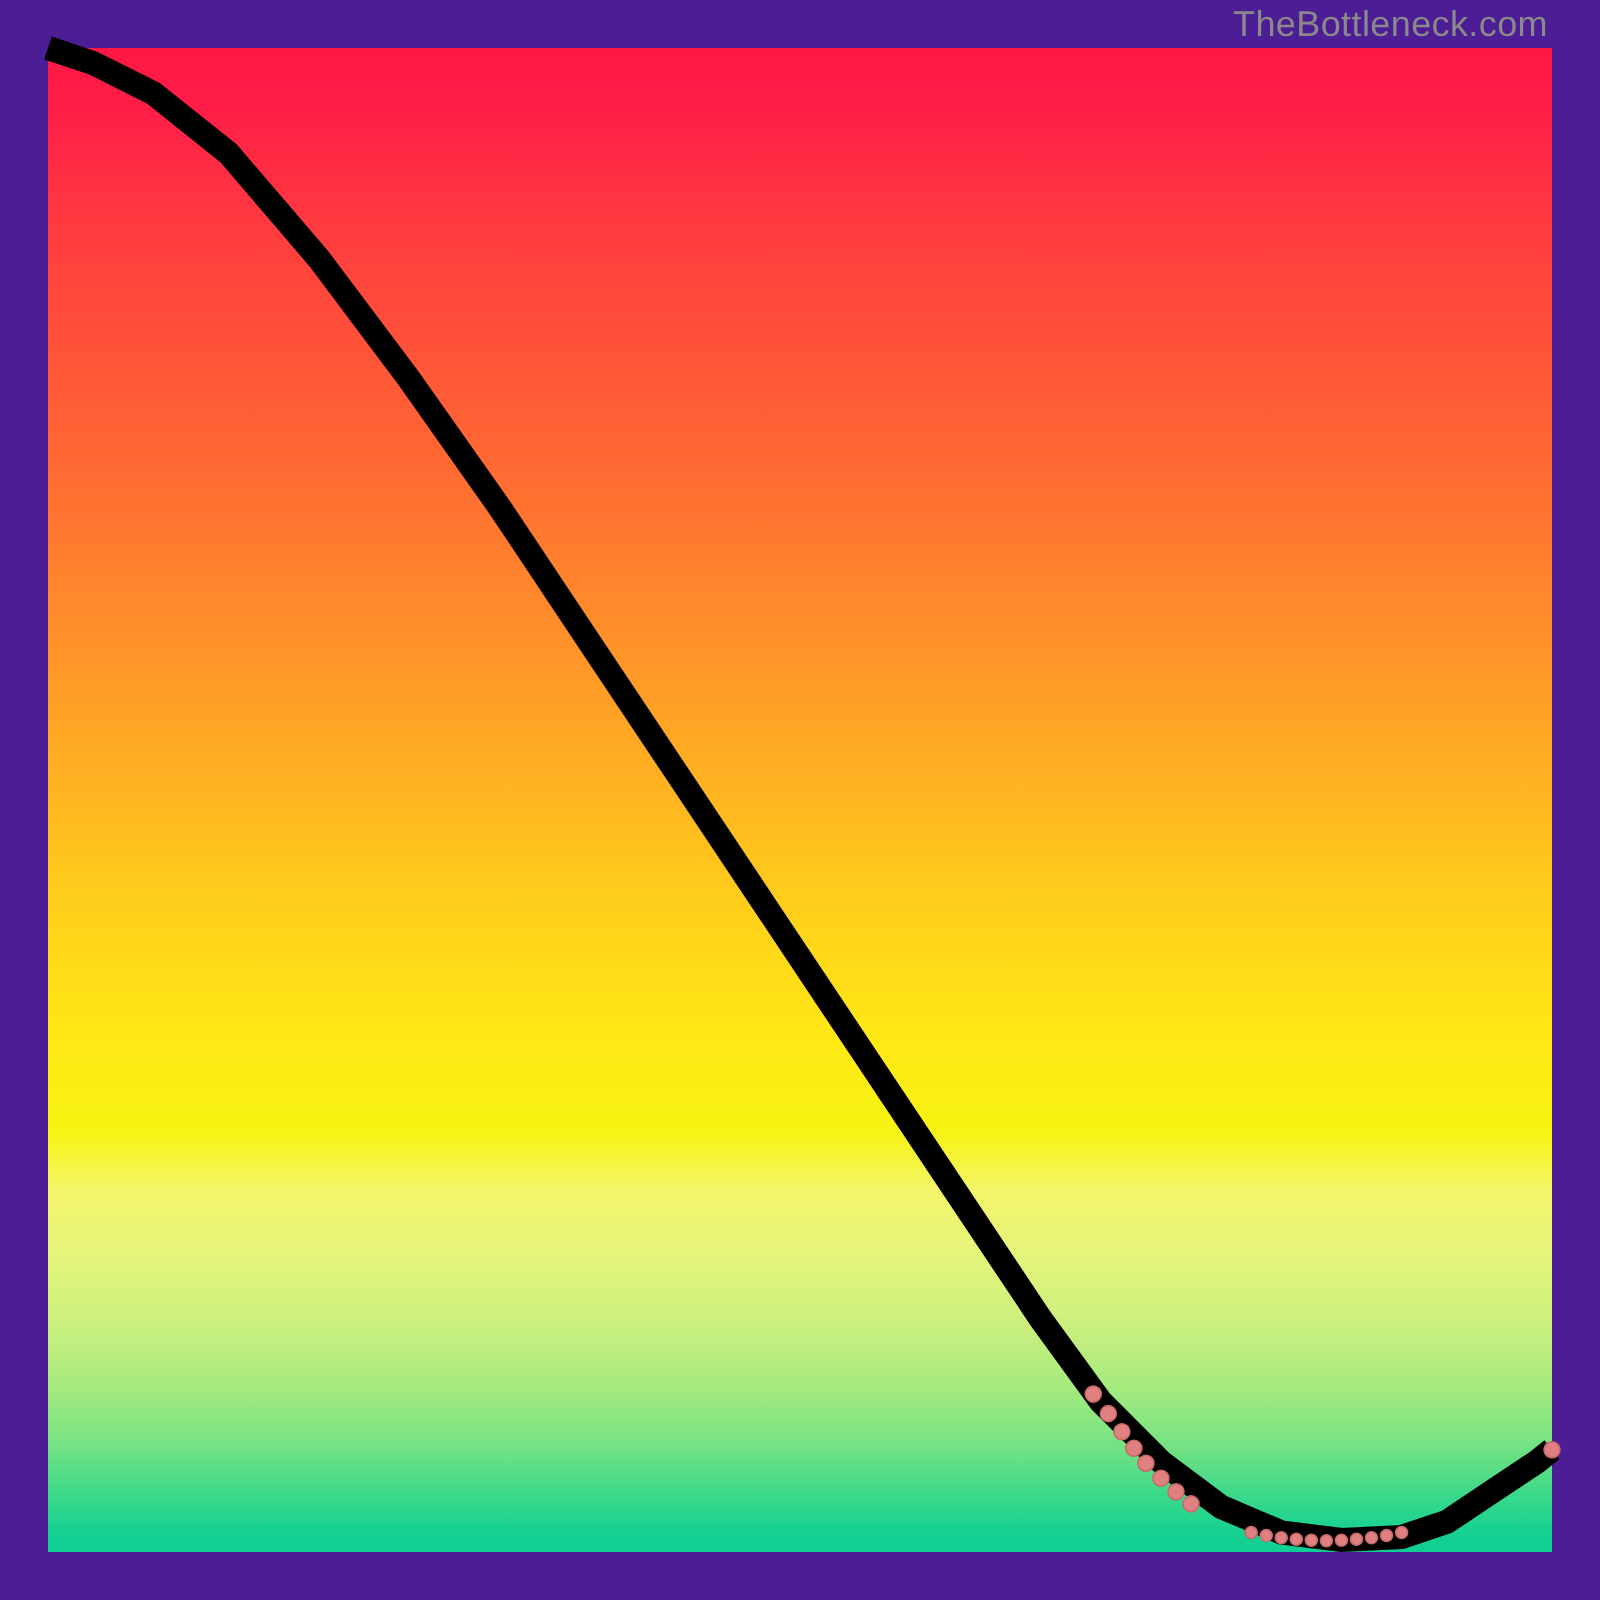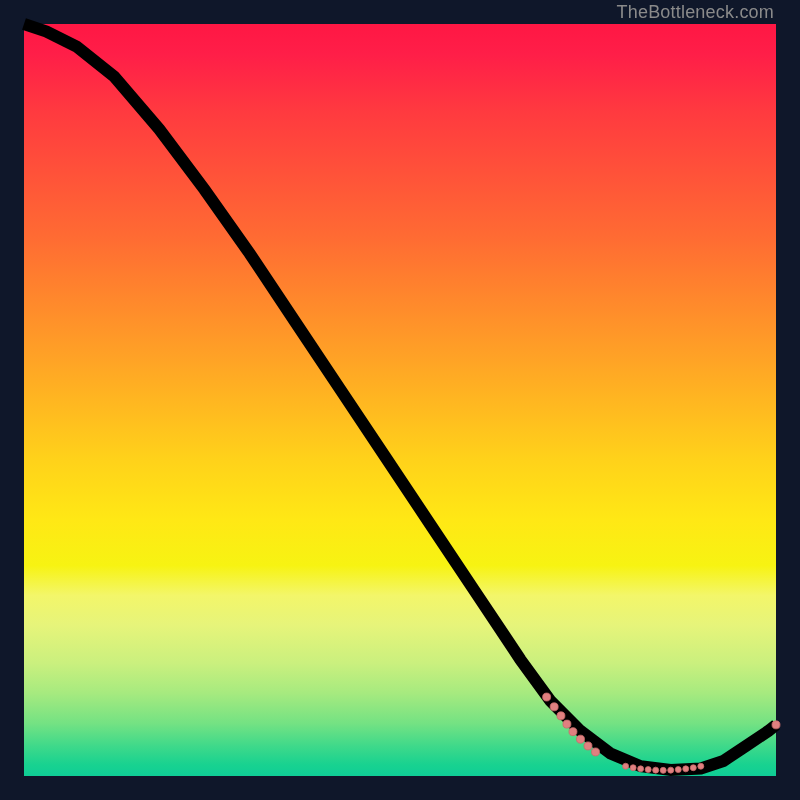--- a/index.html
+++ b/index.html
@@ -10,21 +10,21 @@
     background: #000;
     overflow: hidden;
     font-family: -apple-system, BlinkMacSystemFont, "Segoe UI", Arial, sans-serif;
   }
   .frame {
     position: absolute;
     top: 0;
     left: 0;
     width: 800px;
     height: 800px;
-    background: #0f172a;
+    background: #4c1d95;
   }
   .plot-area {
     position: absolute;
     top: 24px;
     left: 24px;
     width: 752px;
     height: 752px;
     
     background: linear-gradient(
       to bottom,

